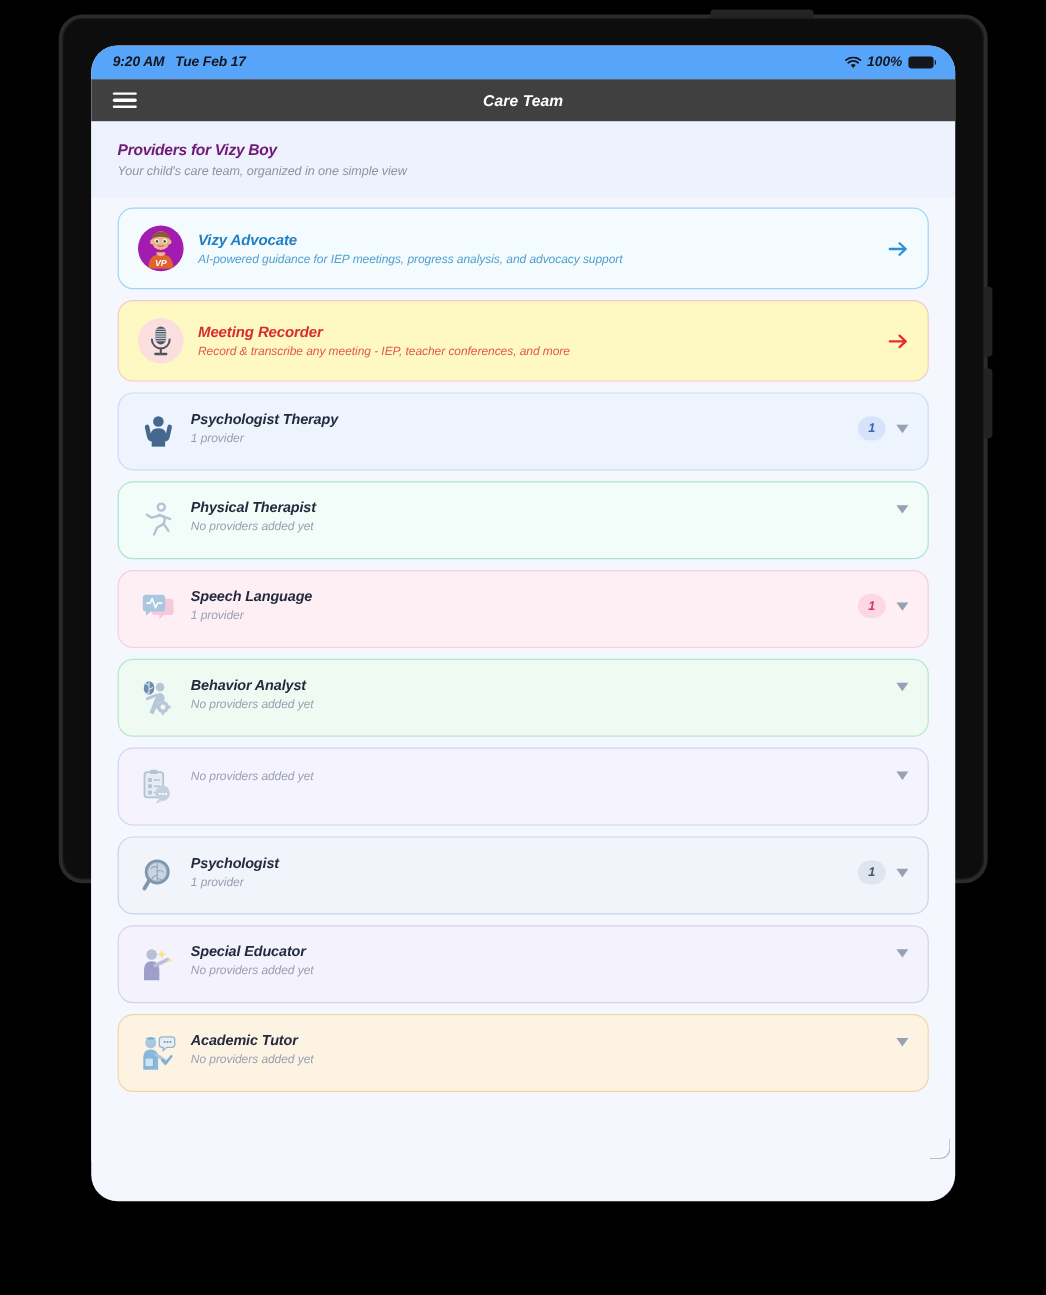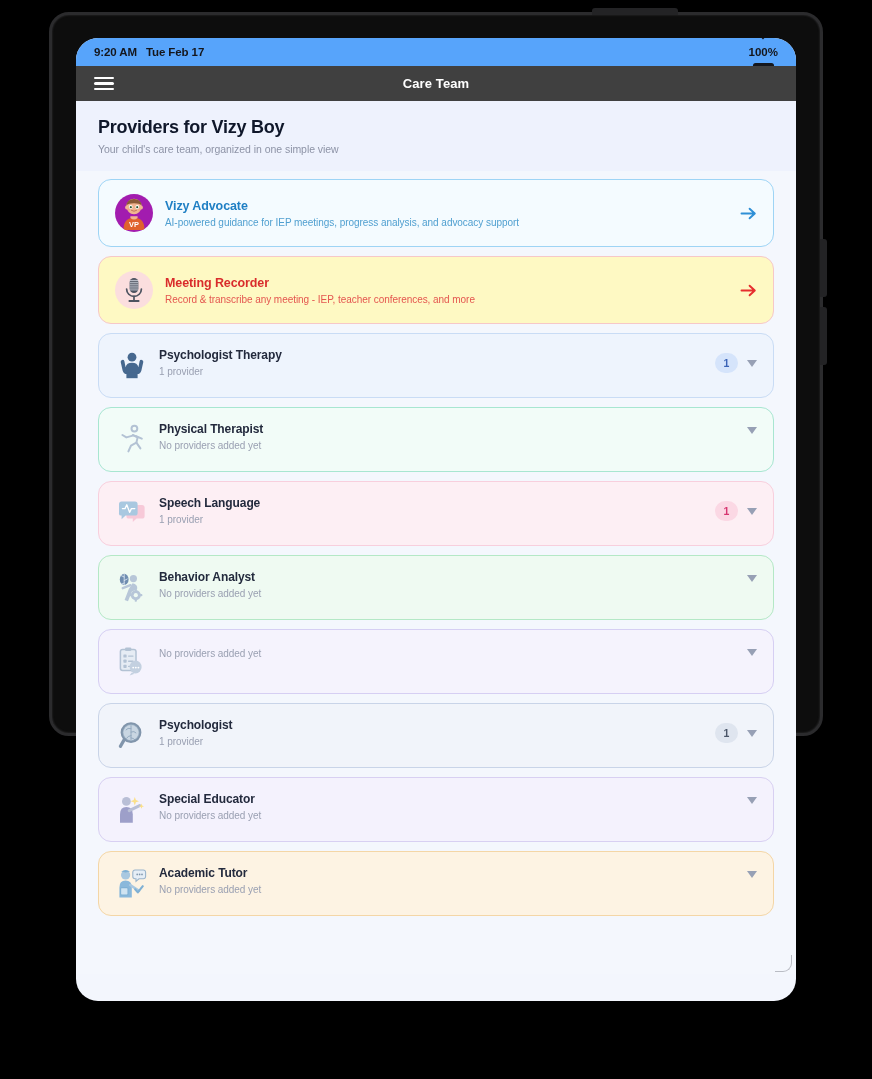--- a/index.html
+++ b/index.html
@@ -12,20 +12,21 @@
 
   
   #device-frame {
     position: absolute;
     left: 49px; top: 12px;
     width: 774px; height: 724px;
     background: #0d0d0d;
     border: 3px solid #2b2b2d;
     border-radius: 20px;
     box-shadow: inset 0 0 2px #3a3a3c;
+    font-style: italic;
   }
   .hw-button {
     position: absolute;
     background: #232325;
     border-radius: 2px;
   }
   #power-button {
     left: 540px; top: -7px;
     width: 86px; height: 7px;
     border-radius: 3px 3px 0 0;
@@ -49,21 +50,21 @@
     background: #57a4fb;
     display: flex;
     align-items: center;
     justify-content: space-between;
     padding: 0 18px 0 18px;
     color: #14161c;
     font-size: 11.5px;
     font-weight: bold;
   }
   .status-left { display: flex; align-items: baseline; gap: 9px; letter-spacing: -0.1px;}
-  .status-right { display: flex; align-items: center; gap: 5px; flex-direction: column; }
+  .status-right { display: flex; align-items: center; gap: 5px; }
   .battery-shell {
     width: 21px; height: 10.5px;
     border-radius: 2.6px;
     background: #15171d;
     position: relative;
   }
   .battery-shell::after{
     content:""; position:absolute; right:-2.3px; top:3.3px;
     width:1.8px; height:4px; border-radius:0 1px 1px 0; background:#15171d;
   }
@@ -89,21 +90,21 @@
     letter-spacing: 0.1px;
     pointer-events: none;
   }
 
   
   #page-header {
     background: #eef2fd;
     padding: 16px 22px 16px 22px;
   }
   #page-title {
-    font-size: 18px; font-weight: bold; color: #0f172a;
+    font-size: 13px; font-weight: bold; color: #701a75;
     letter-spacing: -0.25px;
   }
   #page-subtitle {
     margin-top: 5px;
     font-size: 10.5px; color: #8d93a6; letter-spacing: -0.05px;
   }
 
   
   #card-list {
     position: relative;

